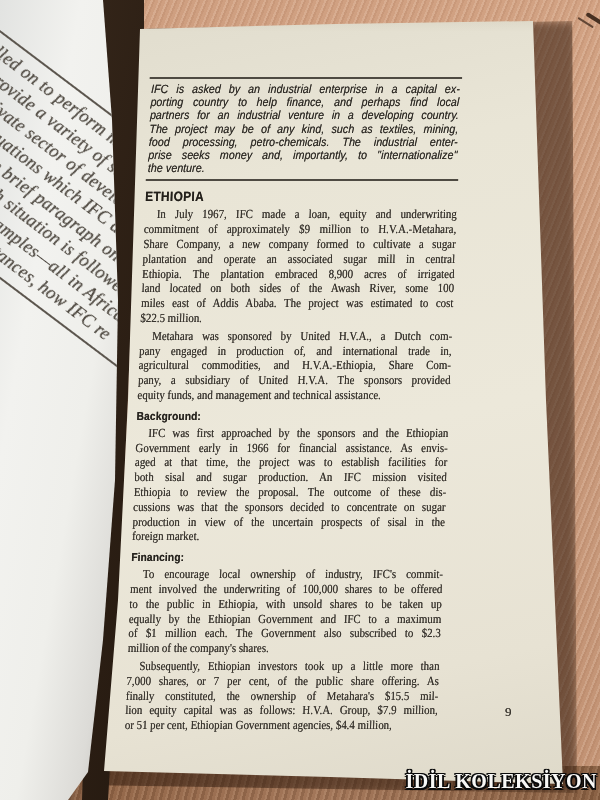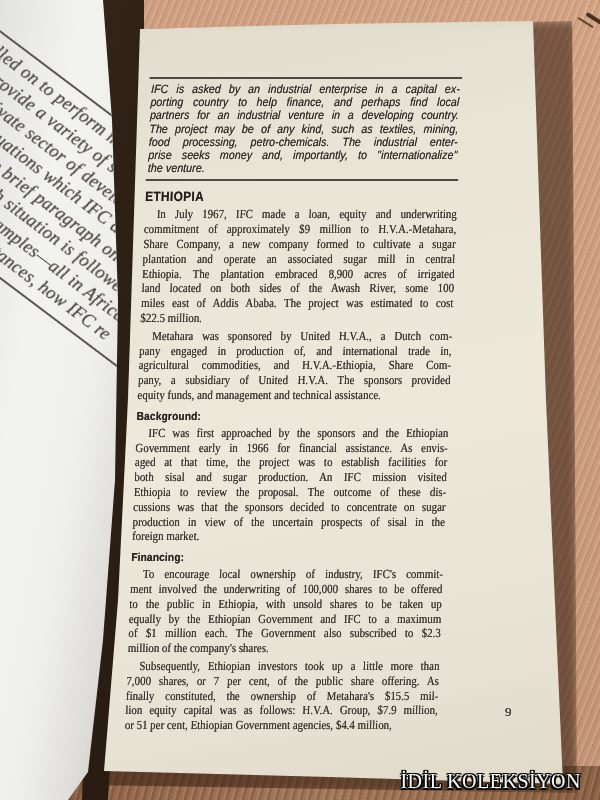--- a/index.html
+++ b/index.html
@@ -117,23 +117,23 @@
 
   
   #wood-mark{
     left:585px;top:17px;width:20px;height:4px;
     background:#463022;border-radius:2px;
     transform:rotate(32deg);
     box-shadow:-6px 8px 0 -1px rgba(70,48,34,0.8);
   }
 
   #watermark{
-    right:19px;top:770px;
+    right:3px;top:770px;
     font-family:"Liberation Serif",serif;
-    font-weight:normal;font-size:20px;letter-spacing:0.5px;
+    font-weight:bold;font-size:20px;letter-spacing:0.5px;
     color:#f8f8f6;
     text-shadow:
       -1.5px -1.5px 0 #0a0a0a, 1.5px -1.5px 0 #0a0a0a,
       -1.5px 1.5px 0 #0a0a0a, 1.5px 1.5px 0 #0a0a0a,
       0 -1.5px 0 #0a0a0a, 0 1.5px 0 #0a0a0a,
       -1.5px 0 0 #0a0a0a, 1.5px 0 0 #0a0a0a;
   }
 </style>
 </head>
 <body>

